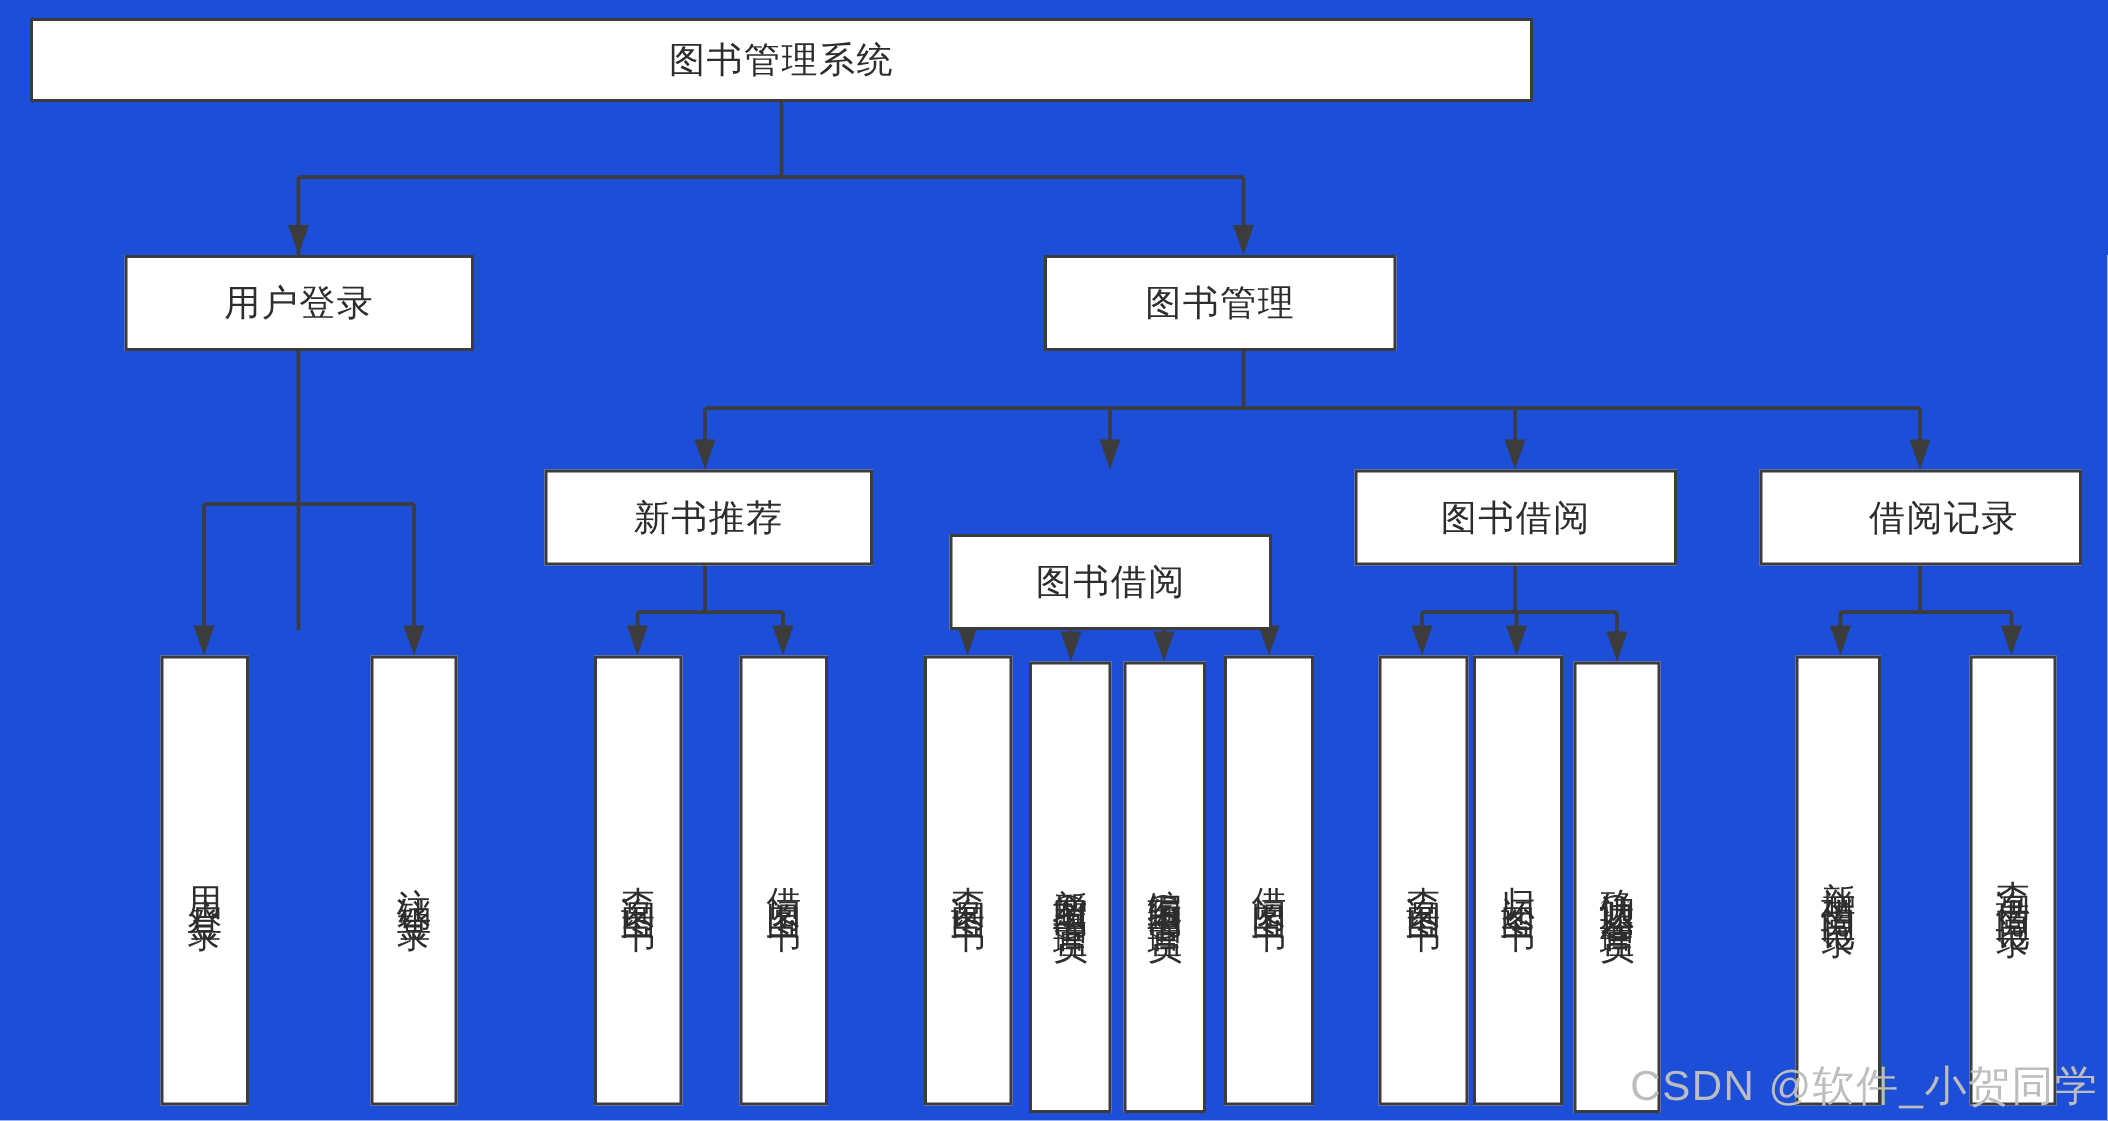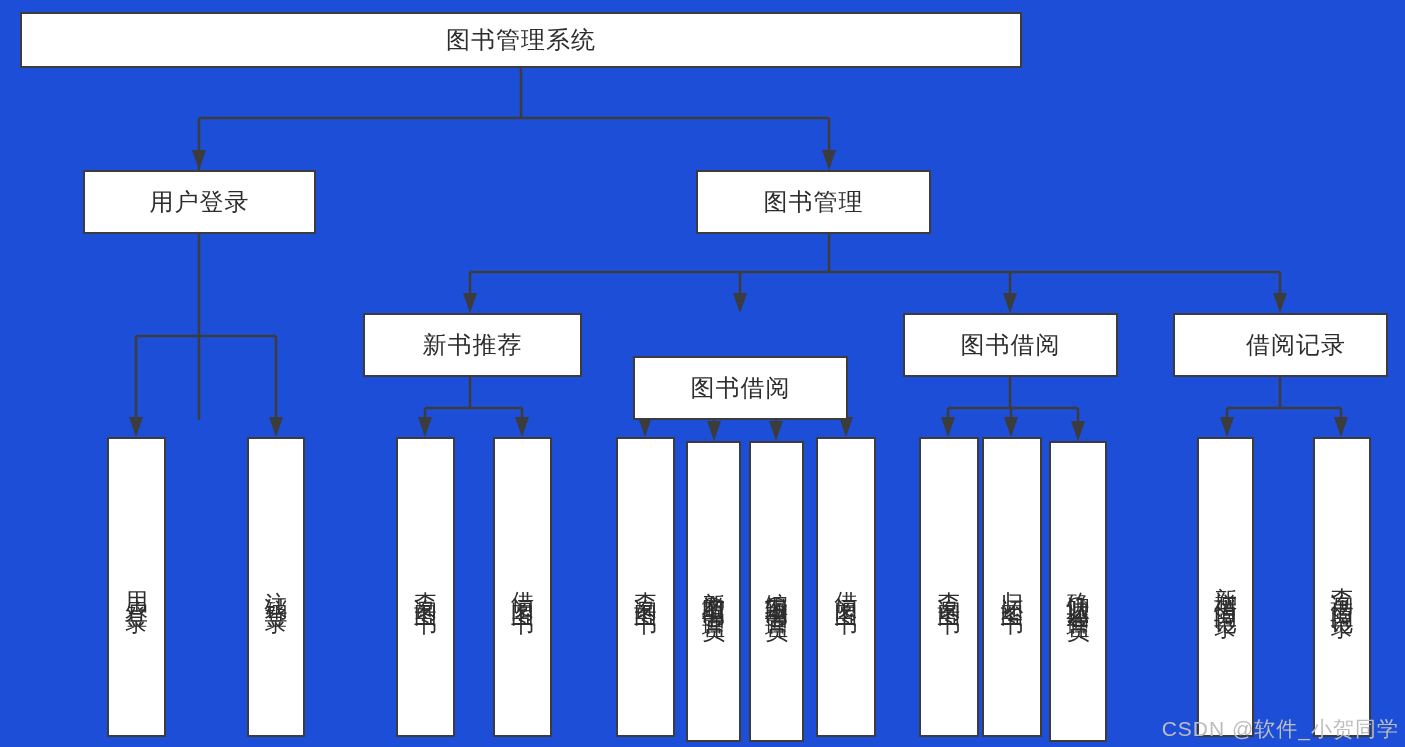--- a/index.html
+++ b/index.html
@@ -42,21 +42,21 @@
     text-orientation: mixed;
     font-size: 23px;
     letter-spacing: 7px;
     line-height: 1;
     white-space: nowrap;
   }
   #watermark {
     position: absolute;
     right: 6px;
     bottom: 4px;
-    font-size: 21px;
+    font-size: 28px;
     color: #bdbdbd;
     letter-spacing: 1px;
     white-space: nowrap;
     pointer-events: none;
     z-index: 5;
     margin-top: 28px;
   }
 </style>
 </head>
 <body>

